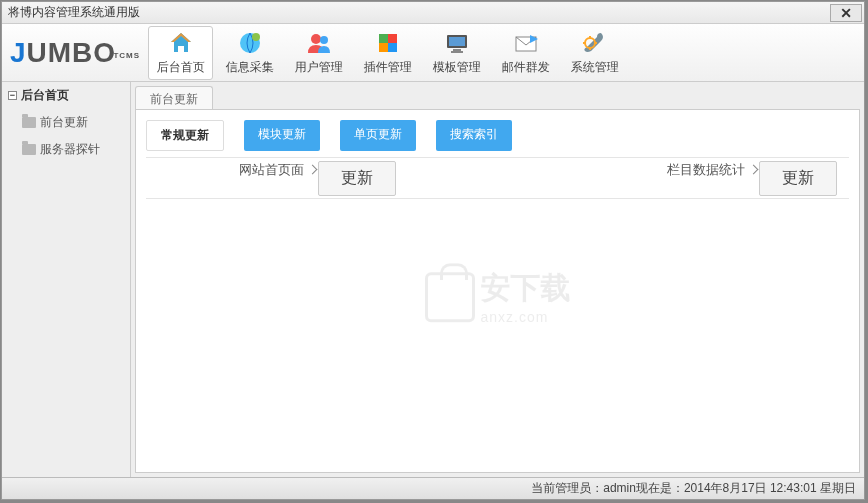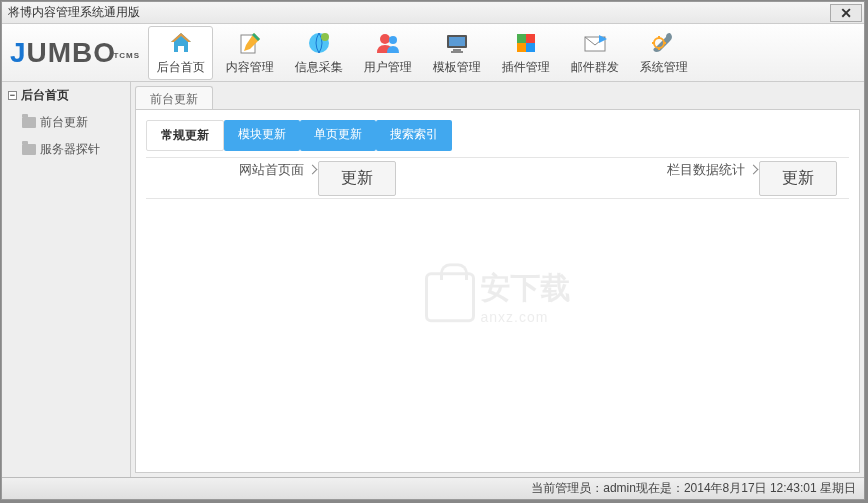--- a/index.html
+++ b/index.html
@@ -20,21 +20,21 @@
 .sidebar{width:129px;background:#eee;border-right:1px solid #ccc;font-size:12px}
 .side-root{padding:5px 4px 5px 6px;font-weight:bold;color:#333;display:flex;align-items:center}
 .side-item{padding:5px 4px 5px 20px;color:#555;cursor:pointer;display:flex;align-items:center}
 .minus-box{width:9px;height:9px;border:1px solid #888;display:inline-flex;align-items:center;justify-content:center;font-size:9px;line-height:1;margin-right:4px;background:#fff}
 .folder-icon{width:14px;height:11px;background:#b8b8b8;border-radius:1px;margin-right:4px;position:relative}
 .folder-icon:before{content:"";position:absolute;top:-3px;left:0;width:6px;height:3px;background:#b8b8b8;border-radius:1px 1px 0 0}
 .main{flex:1;display:flex;flex-direction:column;background:#eee;padding:4px}
 .tab-strip{height:23px;display:flex}
 .tab{padding:4px 14px;font-size:12px;background:#f8f8f8;border:1px solid #ccc;border-bottom:none;color:#666;cursor:pointer;border-radius:3px 3px 0 0}
 .content{flex:1;background:#fff;border:1px solid #ccc;display:flex;flex-direction:column;padding:0;position:relative}
-.subtabs{display:flex;padding:10px 10px 6px 10px;gap:0}
+.subtabs{display:flex;padding:10px 10px 6px 10px;gap:20px}
 .subtab{padding:6px 14px;font-size:12px;cursor:pointer;background:#41a8ef;color:#fff;border-radius:2px}
 .subtab.active{background:#fff;color:#333;font-weight:bold;border:1px solid #ddd}
 .form-row{display:flex;align-items:center;border-top:1px solid #e5e5e5;border-bottom:1px solid #e5e5e5;height:42px;margin:0 10px}
 .form-cell{display:flex;align-items:flex-start;padding:0 12px}
 .flabel{font-size:13px;color:#555;width:160px;text-align:right;padding-right:14px;position:relative}
 .flabel:after{content:"";width:6px;height:6px;border-right:1px solid #888;border-bottom:1px solid #888;transform:rotate(-45deg);position:absolute;right:2px;top:5px}
 .fbtn{padding:6px 22px;font-size:16px;background:#f5f5f5;border:1px solid #ccc;cursor:pointer;border-radius:2px;color:#444}
 .spacer{flex:1}
 .watermark{position:absolute;top:50%;left:50%;transform:translate(-50%,-40%);display:flex;align-items:center;opacity:0.15;pointer-events:none}
 .wm-bag{width:50px;height:50px;border:3px solid #888;border-radius:6px;position:relative;margin-right:6px}
@@ -65,30 +65,20 @@
           <svg width="28" height="28" viewBox="0 0 28 28">
             <path d="M14 4 L24 13 L21 13 L21 23 L17 23 L17 17 L11 17 L11 23 L7 23 L7 13 L4 13 Z" fill="#3fa9db"></path>
             <path d="M14 4 L24 13 L21 13 L14 7 L7 13 L4 13 Z" fill="#d94"></path>
           </svg>
         </div>
       <span class="tool-label">后台首页</span>
     </div>
     <div class="tool-item">
       <div class="tool-icon">
           <svg width="28" height="28" viewBox="0 0 28 28">
-            <rect x="5" y="6" width="14" height="18" fill="#fff" stroke="#888"></rect>
-            <path d="M18 4 L24 10 L14 20 L8 22 L10 16 Z" fill="#f9b233"></path>
-            <path d="M18 4 L21 7 L24 10 L22 12 L16 6 Z" fill="#3a7"></path>
-          </svg>
-        </div>
-      <span class="tool-label">内容管理</span>
-    </div>
-    <div class="tool-item">
-      <div class="tool-icon">
-          <svg width="28" height="28" viewBox="0 0 28 28">
             <circle cx="14" cy="14" r="10" fill="#4fc3f7"></circle>
             <path d="M14 4 Q8 14 14 24 Q20 14 14 4" fill="none" stroke="#1976d2"></path>
             <circle cx="20" cy="8" r="4" fill="#8bc34a"></circle>
           </svg>
         </div>
       <span class="tool-label">信息采集</span>
     </div>
     <div class="tool-item">
       <div class="tool-icon">
           <svg width="28" height="28" viewBox="0 0 28 28">
@@ -96,38 +86,38 @@
             <path d="M3 24 Q3 16 11 16 Q19 16 19 24 Z" fill="#ef5350"></path>
             <circle cx="19" cy="11" r="4" fill="#42a5f5"></circle>
             <path d="M13 24 Q13 17 19 17 Q25 17 25 24 Z" fill="#42a5f5"></path>
           </svg>
         </div>
       <span class="tool-label">用户管理</span>
     </div>
     <div class="tool-item">
       <div class="tool-icon">
           <svg width="28" height="28" viewBox="0 0 28 28">
+            <rect x="5" y="5" width="9" height="9" fill="#4caf50"></rect>
+            <rect x="14" y="5" width="9" height="9" fill="#f44336"></rect>
+            <rect x="5" y="14" width="9" height="9" fill="#ff9800"></rect>
+            <rect x="14" y="14" width="9" height="9" fill="#2196f3"></rect>
+          </svg>
+        </div>
+      <span class="tool-label">插件管理</span>
+    </div>
+    <div class="tool-item">
+      <div class="tool-icon">
+          <svg width="28" height="28" viewBox="0 0 28 28">
             <rect x="4" y="6" width="20" height="13" rx="1" fill="#555"></rect>
             <rect x="6" y="8" width="16" height="9" fill="#5b9bd5"></rect>
             <rect x="10" y="20" width="8" height="2" fill="#888"></rect>
             <rect x="8" y="22" width="12" height="2" fill="#888"></rect>
           </svg>
         </div>
       <span class="tool-label">模板管理</span>
-    </div>
-    <div class="tool-item">
-      <div class="tool-icon">
-          <svg width="28" height="28" viewBox="0 0 28 28">
-            <rect x="5" y="5" width="9" height="9" fill="#4caf50"></rect>
-            <rect x="14" y="5" width="9" height="9" fill="#f44336"></rect>
-            <rect x="5" y="14" width="9" height="9" fill="#ff9800"></rect>
-            <rect x="14" y="14" width="9" height="9" fill="#2196f3"></rect>
-          </svg>
-        </div>
-      <span class="tool-label">插件管理</span>
     </div>
     <div class="tool-item">
       <div class="tool-icon">
           <svg width="28" height="28" viewBox="0 0 28 28">
             <rect x="4" y="8" width="20" height="14" fill="#fff" stroke="#888"></rect>
             <path d="M4 8 L14 16 L24 8" fill="none" stroke="#888"></path>
             <path d="M18 6 L26 10 L18 14 Z" fill="#42a5f5"></path>
           </svg>
         </div>
       <span class="tool-label">邮件群发</span>

